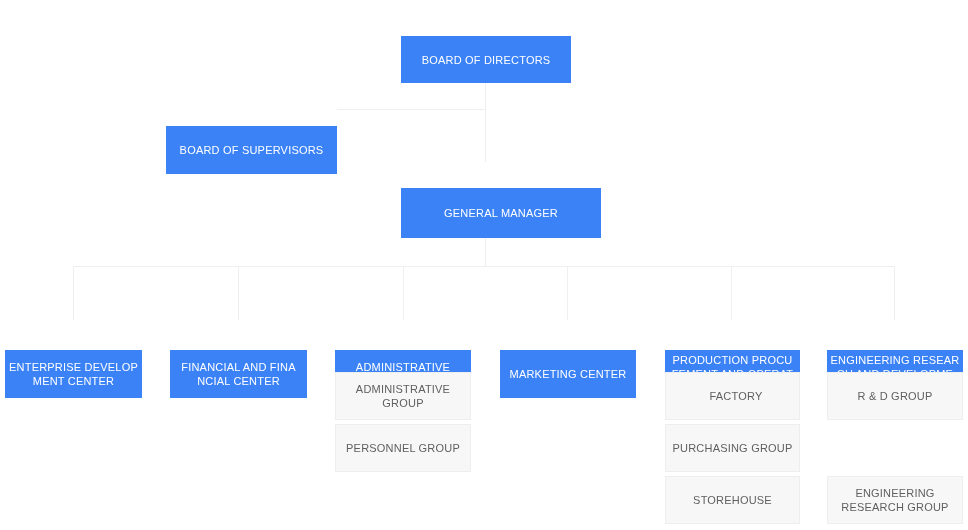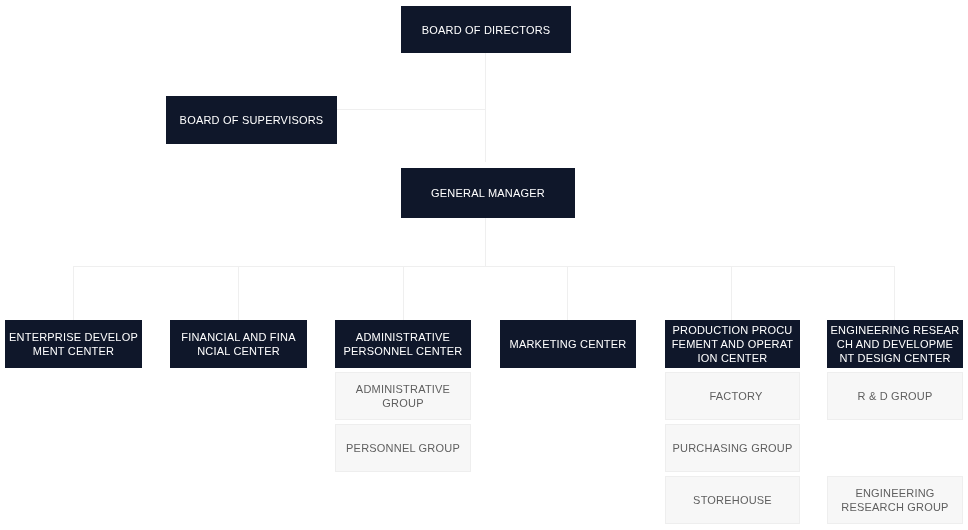--- a/index.html
+++ b/index.html
@@ -30,22 +30,23 @@
     box-sizing: border-box;
     cursor: pointer;
   }
   .node .lbl {
     white-space: pre-line;
     font-size: 11px;
     line-height: 14px;
     letter-spacing: 0.2px;
   }
   .node.blue {
-    background: #0f172a;
+    background: #3b82f6;
     color: #ffffff;
+    margin-top: 30px;
   }
   .node.child {
     background: #f7f7f7;
     border: 1px solid #eeeeee;
     color: #5f5f5f;
   }
 </style>
 </head>
 <body>
 
@@ -63,21 +64,21 @@
   <div class="line v" style="left:894px; top:266px; height:54px;"></div>
 
   <div class="node blue" style="left:401px; top:6px; width:170px; height:47px;">
     <span class="lbl">BOARD OF DIRECTORS</span>
   </div>
 
   <div class="node blue" style="left:166px; top:96px; width:171px; height:48px;">
     <span class="lbl">BOARD OF SUPERVISORS</span>
   </div>
 
-  <div class="node blue" style="left:401px; top:168px; width:174px; height:50px;">
+  <div class="node blue" style="left:401px; top:158px; width:200px; height:50px;">
     <span class="lbl">GENERAL MANAGER</span>
   </div>
 
   <div class="node blue" style="left:5px; top:320px; width:137px; height:48px;">
     <span class="lbl">ENTERPRISE DEVELOP
 MENT CENTER</span>
   </div>
 
   <div class="node blue" style="left:170px; top:320px; width:137px; height:48px;">
     <span class="lbl">FINANCIAL AND FINA

